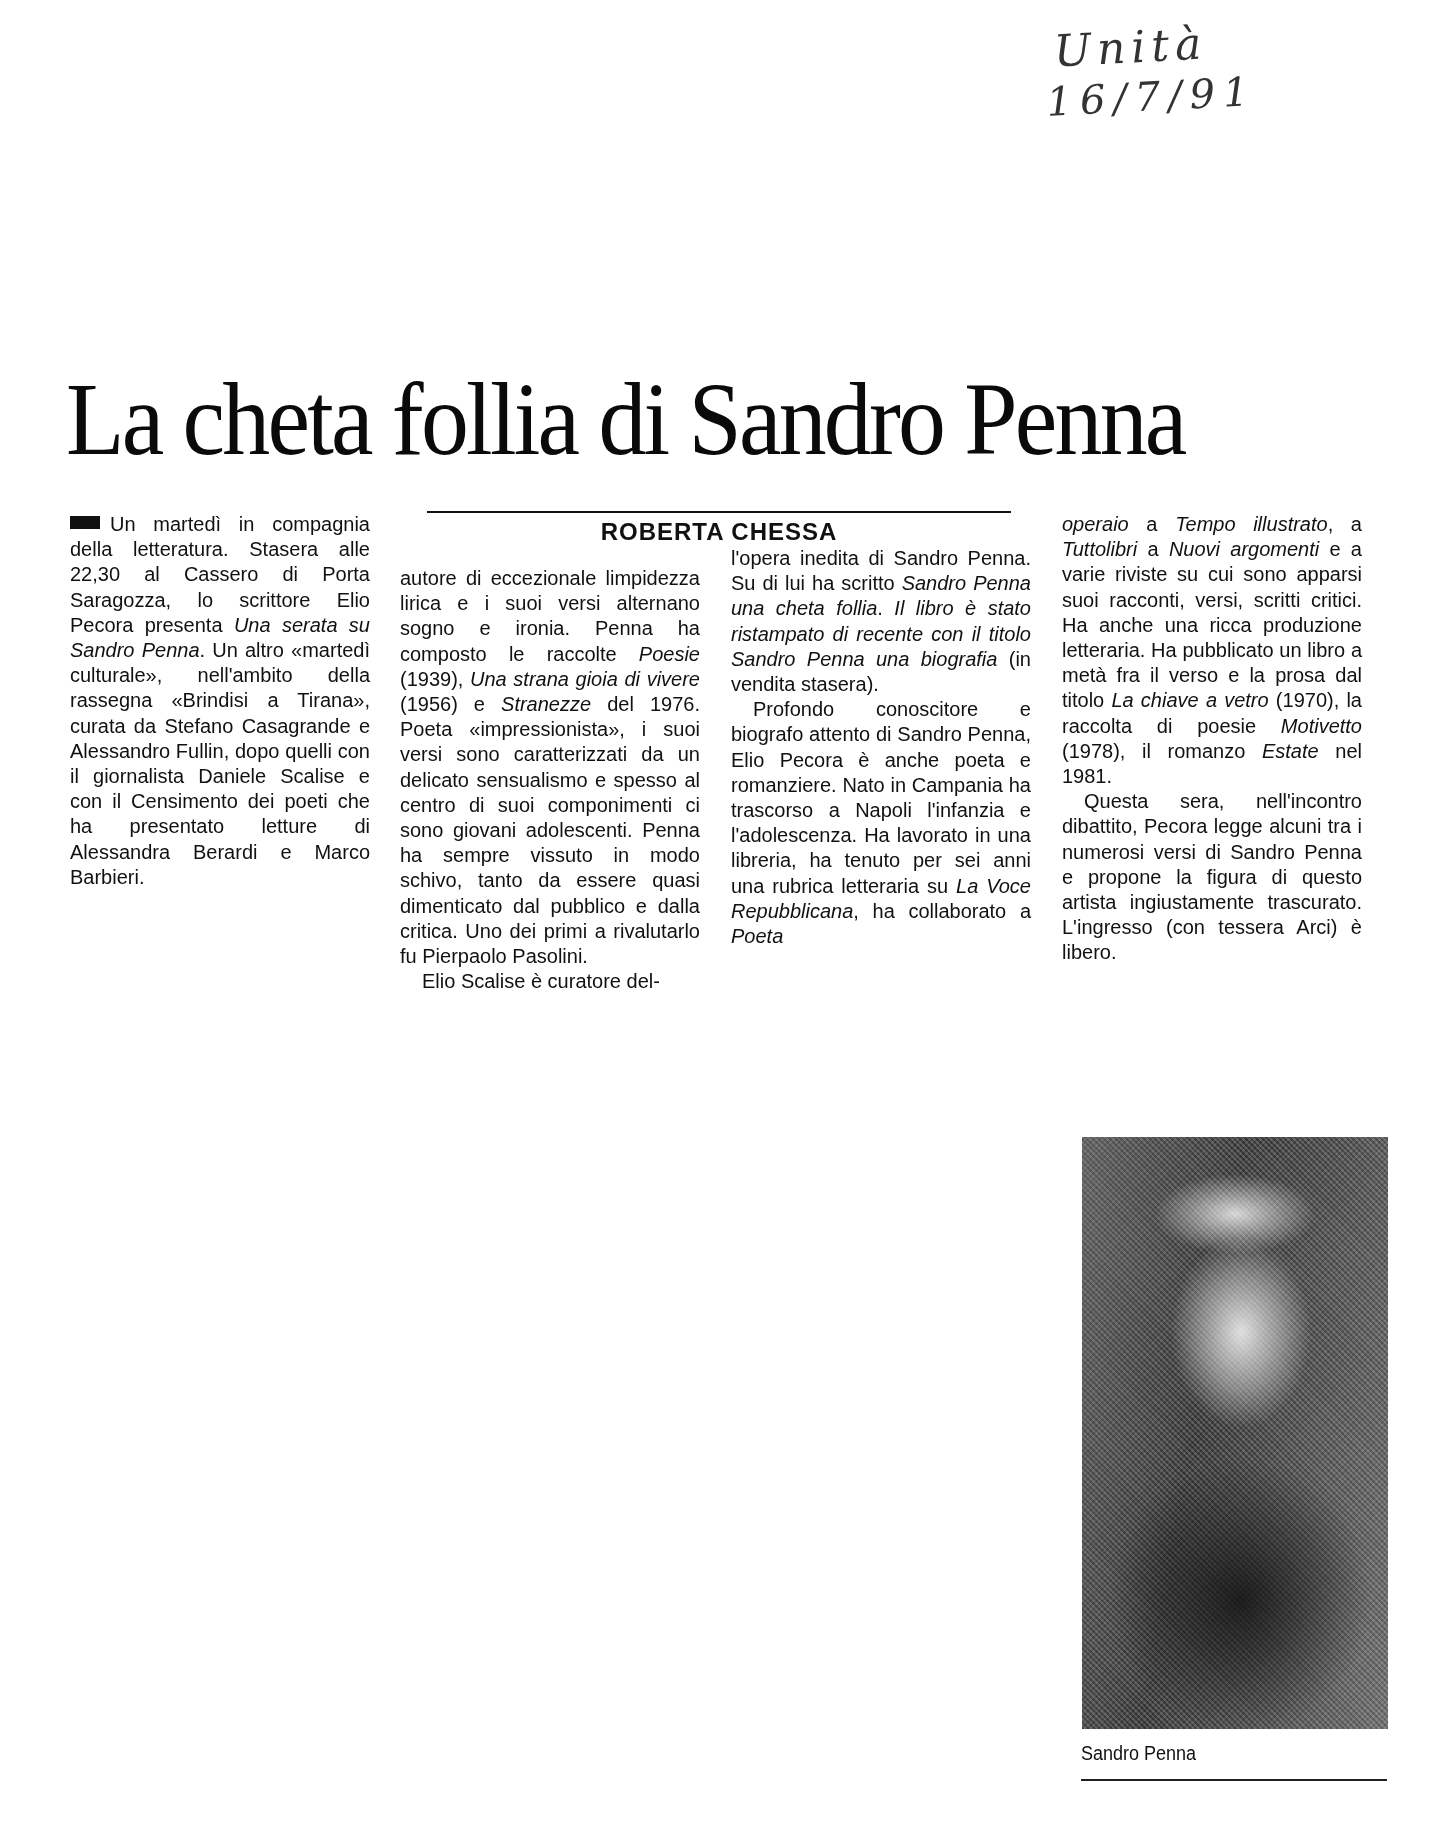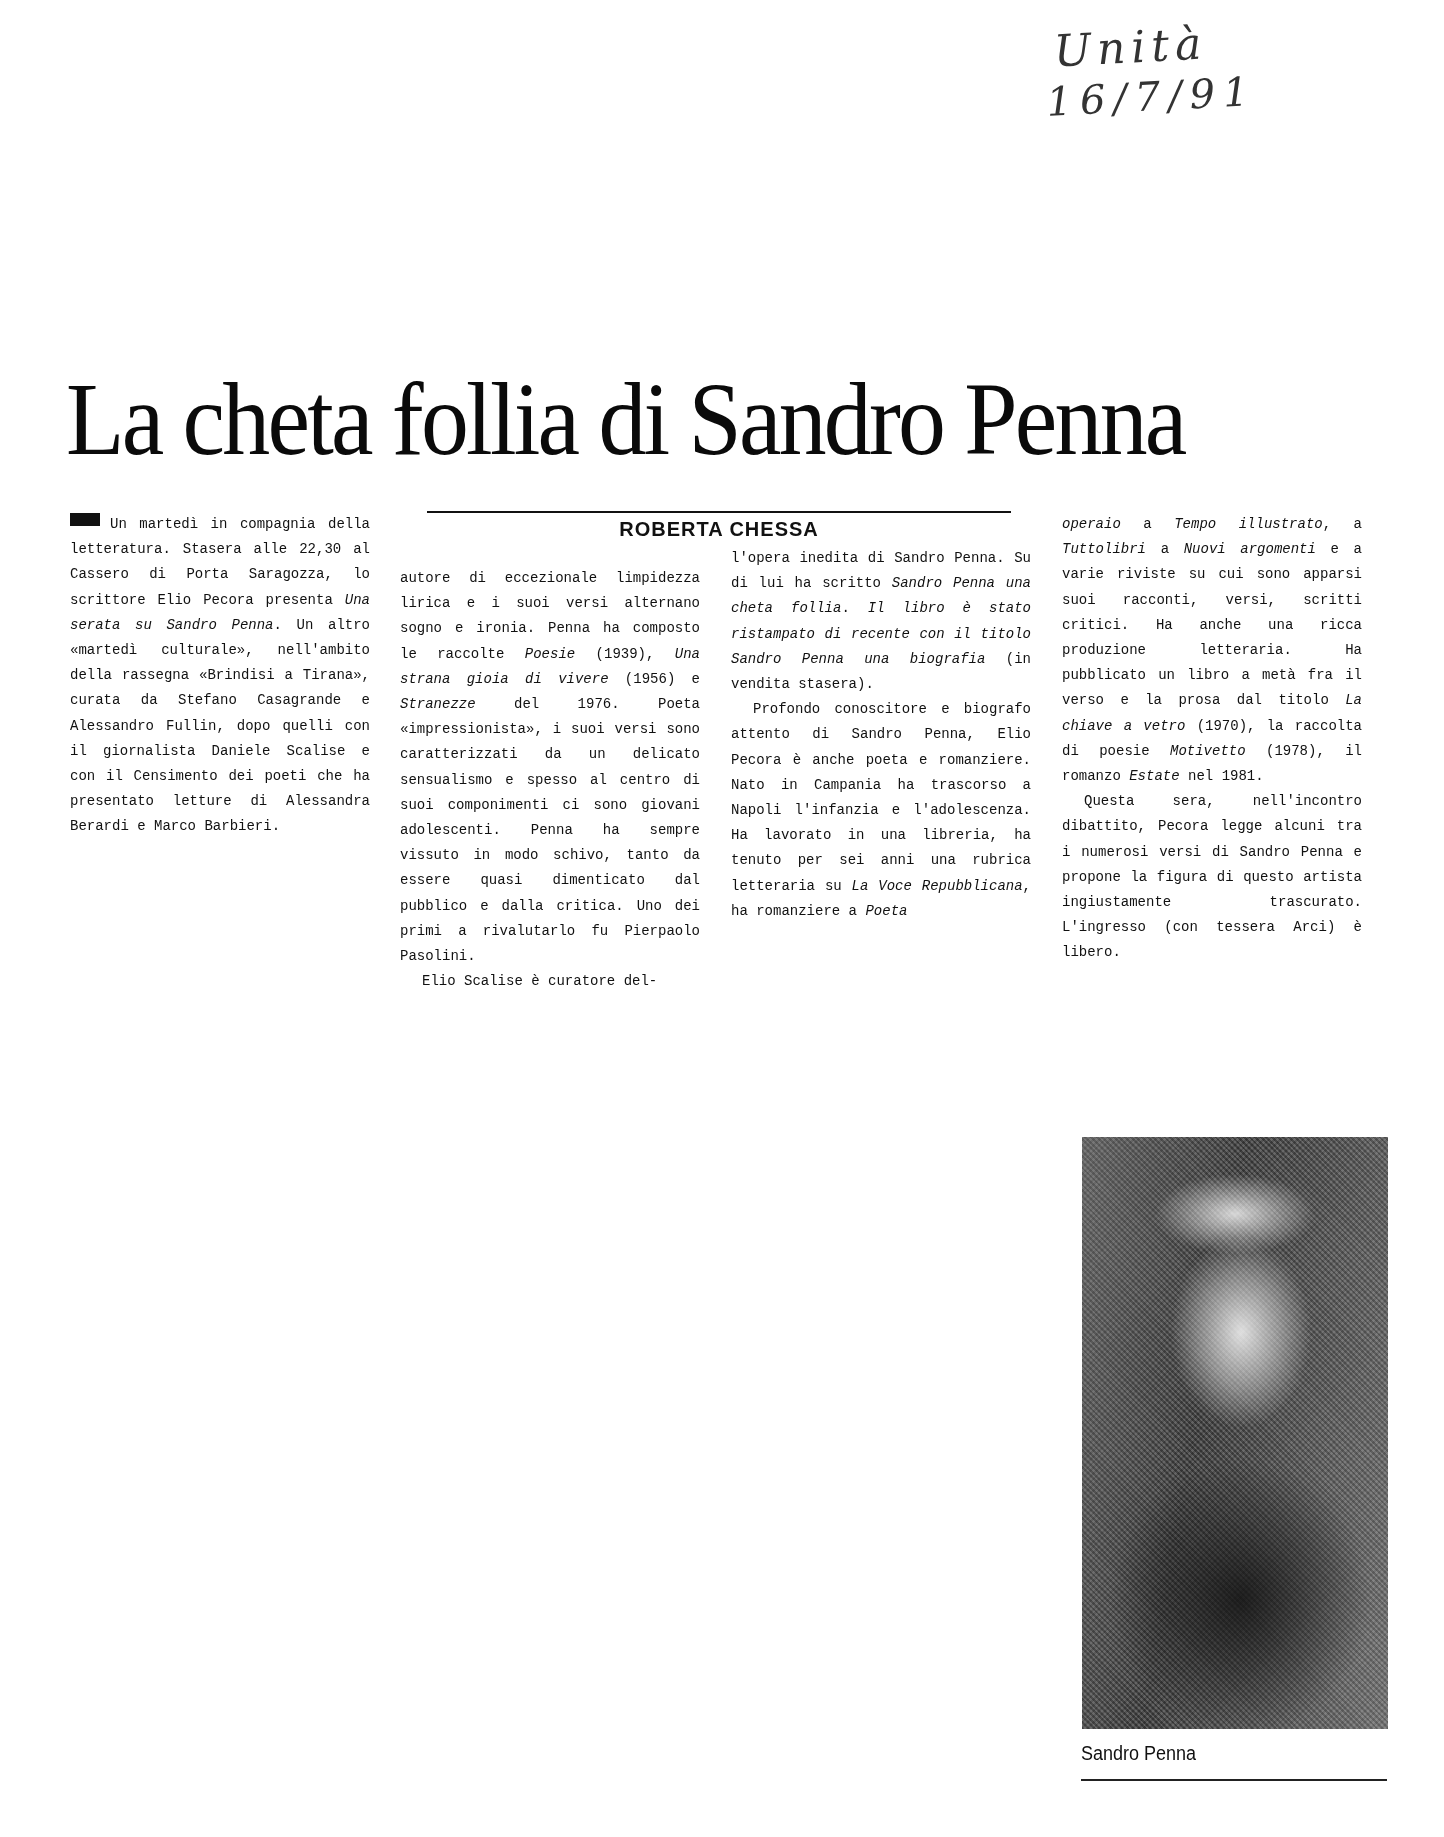--- a/index.html
+++ b/index.html
@@ -14,25 +14,25 @@
   .headline {
     position: absolute; left: 66px; top: 368px;
     font-family: "Liberation Serif", serif; font-size: 103px; font-weight: normal;
     letter-spacing: -3px; line-height: 1; margin: 0; color: #0a0a0a;
     transform: scaleX(0.93); transform-origin: left top;
     white-space: nowrap;
   }
   .byline-rule { position: absolute; left: 427px; top: 511px; width: 584px; height: 2px; background: #111; }
   .byline {
     position: absolute; left: 427px; top: 518px; width: 584px; text-align: center;
-    font-family: "Liberation Sans", sans-serif; font-weight: bold; font-size: 20px; letter-spacing: 1px;
+    font-family: "Liberation Sans", sans-serif; font-weight: bold; font-size: 24px; letter-spacing: 1px;
   }
   .col {
     position: absolute; width: 300px;
-    font-family: Liberation Mono, monospace; font-size: 14px; line-height: 25.2px;
+    font-family: Liberation Sans, sans-serif; font-size: 20px; line-height: 25.2px;
     text-align: justify; hyphens: manual;
   }
   .col p { margin: 0; text-indent: 22px; }
   .col p.first { text-indent: 0; }
   .col i { font-style: italic; }
   .col-1 { left: 70px; top: 512px; }
   .col-2 { left: 400px; top: 566px; }
   .col-3 { left: 731px; top: 546px; }
   .col-4 { left: 1062px; top: 512px; }
   .lead-mark {
@@ -70,21 +70,21 @@
 
 <div class="col col-1">
     <p class="first"><span class="lead-mark"></span><span>Un martedì in compagnia della letteratura. Stasera alle 22,30 al Cassero di Porta Saragozza, lo scrittore Elio Pecora presenta </span><i>Una serata su Sandro Penna</i><span>. Un altro «martedì culturale», nell'ambito della rassegna «Brindisi a Tirana», curata da Stefano Casagrande e Alessandro Fullin, dopo quelli con il giornalista Daniele Scalise e con il Censimento dei poeti che ha presentato letture di Alessandra Berardi e Marco Barbieri.</span></p>
   </div>
 <div class="col col-2">
     <p class="first"><span>autore di eccezionale limpidezza lirica e i suoi versi alternano sogno e ironia. Penna ha composto le raccolte </span><i>Poesie</i><span> (1939), </span><i>Una strana gioia di vivere</i><span> (1956) e </span><i>Stranezze</i><span> del 1976. Poeta «impressionista», i suoi versi sono caratterizzati da un delicato sensualismo e spesso al centro di suoi componimenti ci sono giovani adolescenti. Penna ha sempre vissuto in modo schivo, tanto da essere quasi dimenticato dal pubblico e dalla critica. Uno dei primi a rivalutarlo fu Pierpaolo Pasolini.</span></p>
     <p><span>Elio Scalise è curatore del-</span></p>
   </div>
 <div class="col col-3">
     <p class="first"><span>l'opera inedita di Sandro Penna. Su di lui ha scritto </span><i>Sandro Penna una cheta follia</i><span>. </span><i>Il libro è stato ristampato di recente con il titolo Sandro Penna una biografia</i><span> (in vendita stasera).</span></p>
-    <p><span>Profondo conoscitore e biografo attento di Sandro Penna, Elio Pecora è anche poeta e romanziere. Nato in Campania ha trascorso a Napoli l'infanzia e l'adolescenza. Ha lavorato in una libreria, ha tenuto per sei anni una rubrica letteraria su </span><i>La Voce Repubblicana</i><span>, ha romanziere a </span><i>Poeta</i></p>
+    <p><span>Profondo conoscitore e biografo attento di Sandro Penna, Elio Pecora è anche poeta e romanziere. Nato in Campania ha trascorso a Napoli l'infanzia e l'adolescenza. Ha lavorato in una libreria, ha tenuto per sei anni una rubrica letteraria su </span><i>La Voce Repubblicana</i><span>, ha collaborato a </span><i>Poeta</i></p>
   </div>
 <div class="col col-4">
     <p class="first"><i>operaio</i><span> a </span><i>Tempo illustrato</i><span>, a </span><i>Tuttolibri</i><span> a </span><i>Nuovi argomenti</i><span> e a varie riviste su cui sono apparsi suoi racconti, versi, scritti critici. Ha anche una ricca produzione letteraria. Ha pubblicato un libro a metà fra il verso e la prosa dal titolo </span><i>La chiave a vetro</i><span> (1970), la raccolta di poesie </span><i>Motivetto</i><span> (1978), il romanzo </span><i>Estate</i><span> nel 1981.</span></p>
     <p><span>Questa sera, nell'incontro dibattito, Pecora legge alcuni tra i numerosi versi di Sandro Penna e propone la figura di questo artista ingiustamente trascurato. L'ingresso (con tessera Arci) è libero.</span></p>
   </div>
 
 <div class="photo"></div>
 <div class="caption">Sandro Penna</div>
 <div class="caption-rule"></div>
 

